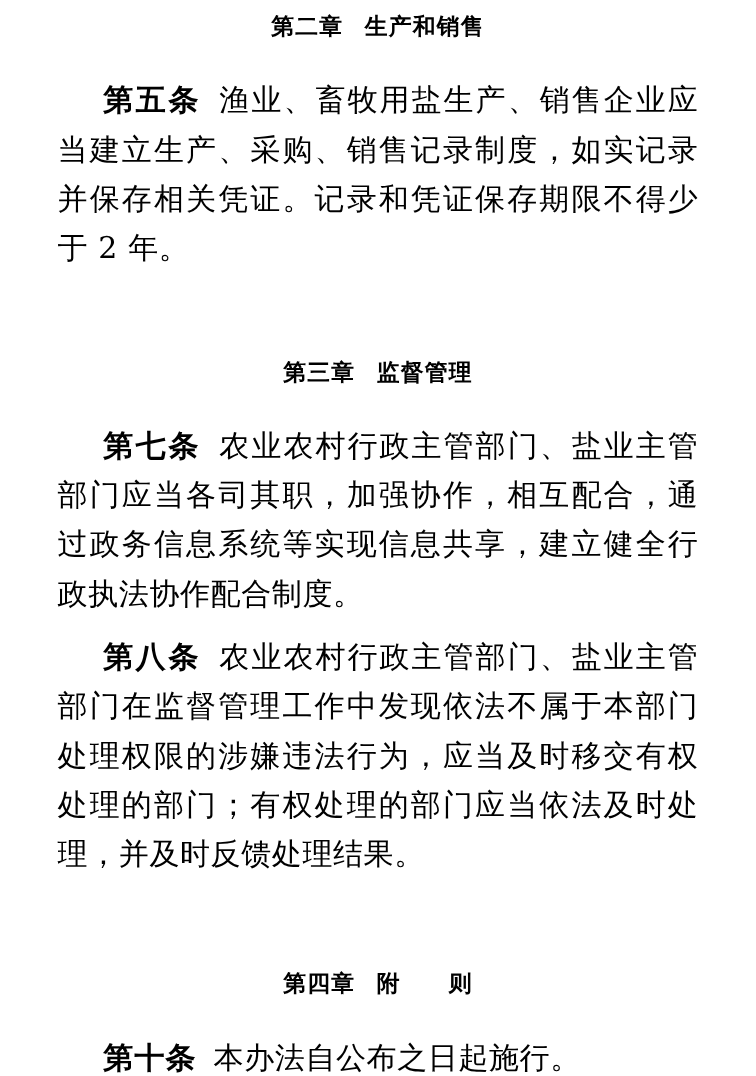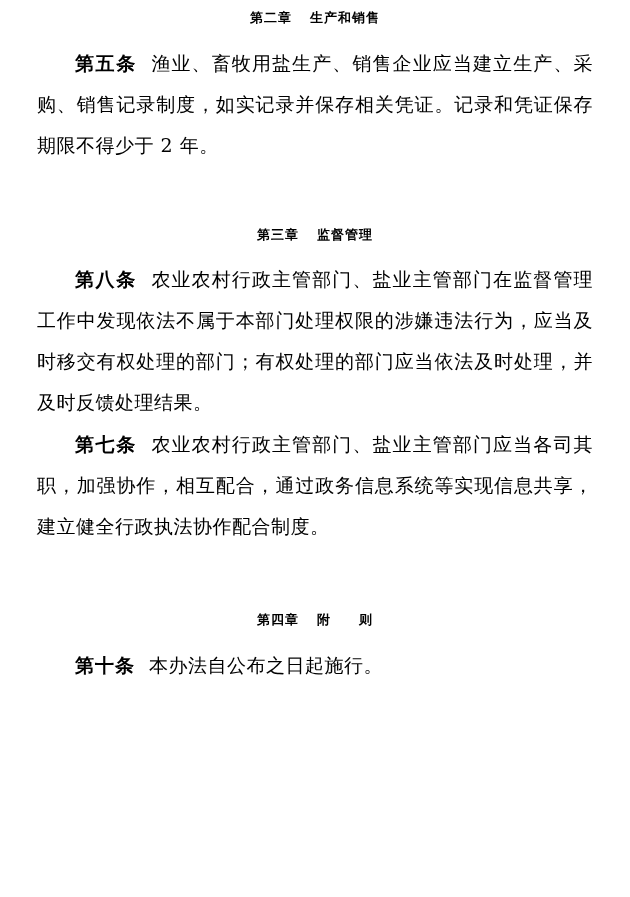--- a/index.html
+++ b/index.html
@@ -16,36 +16,36 @@
   }
   .page {
     position: relative;
     width: 630px;
     height: 897px;
     box-sizing: border-box;
     padding: 0 36px;
   }
   .chapter-heading {
     text-align: center;
-    font-size: 13px;
+    font-size: 19px;
     font-weight: bold;
     letter-spacing: 1px;
     line-height: 1.5;
     margin: 0;
   }
   .chapter-heading .ch-sep {
     display: inline-block;
     width: 18px;
   }
   .para {
-    font-size: 19px;
+    font-size: 25px;
     line-height: 41px;
     text-align: justify;
     text-justify: inter-ideograph;
-    margin: 1px;
+    margin: 12px;
     text-indent: 38px;
     letter-spacing: 0.5px;
   }
   .para .art-no {
     font-weight: bold;
     letter-spacing: 1px;
   }
   .para .art-gap {
     display: inline-block;
     width: 14px;
@@ -68,23 +68,23 @@
 
   <p class="para"><span class="art-no">第五条</span><span class="art-gap"></span><span>渔业、畜牧用盐生产、销售企业应当建立生产、采购、销售记录制度，如实记录并保存相关凭证。记录和凭证保存期限不得少于 2 年。</span></p>
 
 
   <div class="sp-58"></div>
 
   <h2 class="chapter-heading"><span>第三章</span><span class="ch-sep"></span><span>监督管理</span></h2>
 
   <div class="sp-14"></div>
 
+  <p class="para"><span class="art-no">第七条</span><span class="art-gap"></span><span>农业农村行政主管部门、盐业主管部门应当各司其职，加强协作，相互配合，通过政务信息系统等实现信息共享，建立健全行政执法协作配合制度。</span></p>
+
   <p class="para"><span class="art-no">第八条</span><span class="art-gap"></span><span>农业农村行政主管部门、盐业主管部门在监督管理工作中发现依法不属于本部门处理权限的涉嫌违法行为，应当及时移交有权处理的部门；有权处理的部门应当依法及时处理，并及时反馈处理结果。</span></p>
-
-  <p class="para"><span class="art-no">第七条</span><span class="art-gap"></span><span>农业农村行政主管部门、盐业主管部门应当各司其职，加强协作，相互配合，通过政务信息系统等实现信息共享，建立健全行政执法协作配合制度。</span></p>
 
   <div class="sp-62"></div>
 
   <h2 class="chapter-heading"><span>第四章</span><span class="ch-sep"></span><span>附　　则</span></h2>
 
   <div class="sp-14"></div>
 
 
   <p class="para"><span class="art-no">第十条</span><span class="art-gap"></span><span>本办法自公布之日起施行。</span></p>
 

